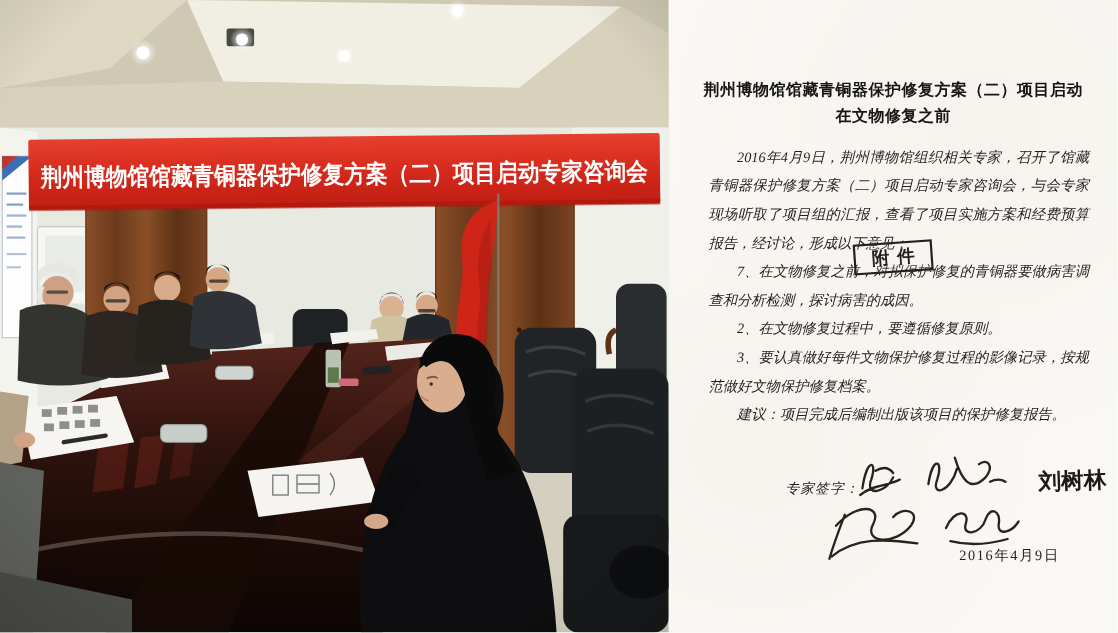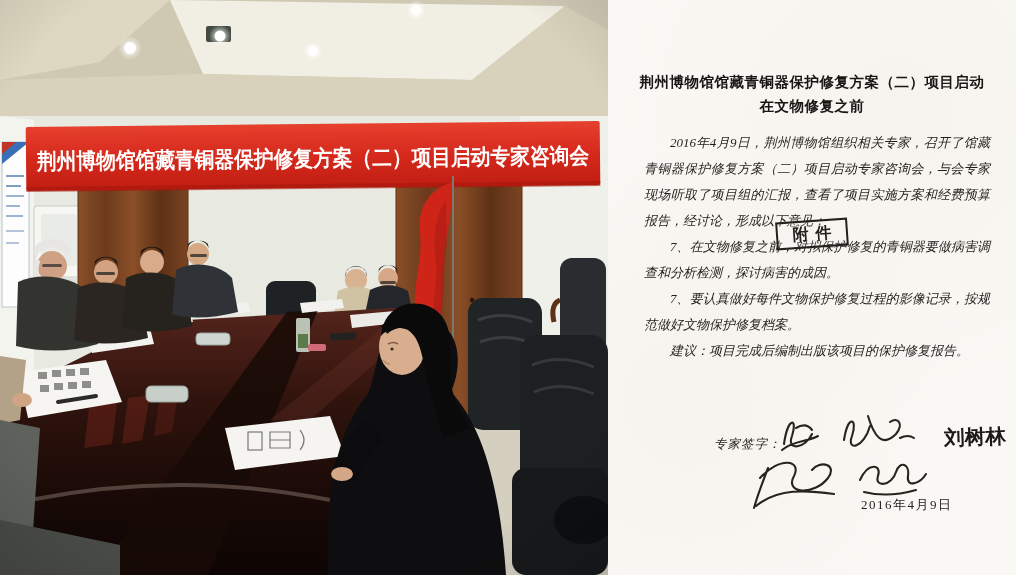--- a/index.html
+++ b/index.html
@@ -28,21 +28,21 @@
   .doc-body p{margin:0;text-indent:2em;font-style:italic;}
   .stamp{
     position:absolute;left:168px;top:220px;width:68px;height:24px;
     border:2.5px solid #23211e;transform:rotate(-4deg);
     display:flex;align-items:center;justify-content:center;
     font-weight:bold;font-size:16px;letter-spacing:7px;color:#23211e;
     text-indent:7px;background:rgba(250,248,244,.12);
   }
   .sign-label{position:absolute;left:106px;top:436px;font-size:12.5px;letter-spacing:1px;font-style:italic;}
   .signatures-svg{position:absolute;left:140px;top:398px;}
-  .doc-date{position:absolute;left:253px;top:496px;font-size:13px;letter-spacing:1.5px;}
+  .doc-date{position:absolute;left:264px;top:496px;font-size:13px;letter-spacing:1.5px;}
 </style>
 </head>
 <body>
 
 <div class="screenshot">
 
   <div class="photo-pane">
     <svg width="608" height="575" viewBox="0 0 608 575">
       <defs>
         <linearGradient id="woodg" x1="0" y1="0" x2="1" y2="0">
@@ -263,21 +263,22 @@
 
   <div class="doc-pane">
     <div class="doc-title">
       <div>荆州博物馆馆藏青铜器保护修复方案（二）项目启动</div>
       <div>在文物修复之前</div>
     </div>
 
     <div class="doc-body">
       <p>2016年4月9日，荆州博物馆组织相关专家，召开了馆藏青铜器保护修复方案（二）项目启动专家咨询会，与会专家现场听取了项目组的汇报，查看了项目实施方案和经费预算报告，经讨论，形成以下意见：</p>
       <p>7、在文物修复之前，对拟保护修复的青铜器要做病害调查和分析检测，探讨病害的成因。</p>
-      <p>7、要认真做好每件文物保护修复过程的影像记录，按规范做好文物保护修复档案。</p>
+      <p>2、在文物修复过程中，要遵循修复原则。</p>
+      <p>3、要认真做好每件文物保护修复过程的影像记录，按规范做好文物保护修复档案。</p>
       <p>建议：项目完成后编制出版该项目的保护修复报告。</p>
     </div>
 
     <div class="stamp">附件</div>
 
     <span class="sign-label">专家签字：</span>
 
     <svg class="signatures-svg" width="266" height="122" viewBox="0 0 266 122">
       <g fill="none" stroke="#26241f" stroke-width="2.1" stroke-linecap="round">
         <path d="M36,46 C40,18 50,20 44,38 C38,54 58,50 64,36 M34,52 C46,42 60,44 70,38 M48,30 q10,-6 16,2"></path>

